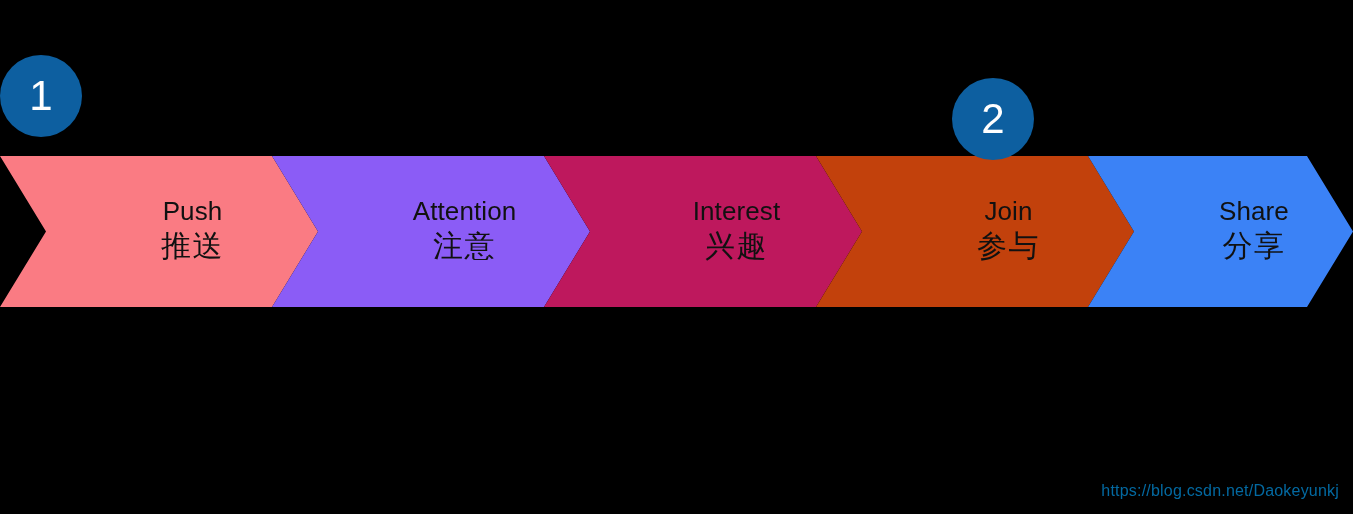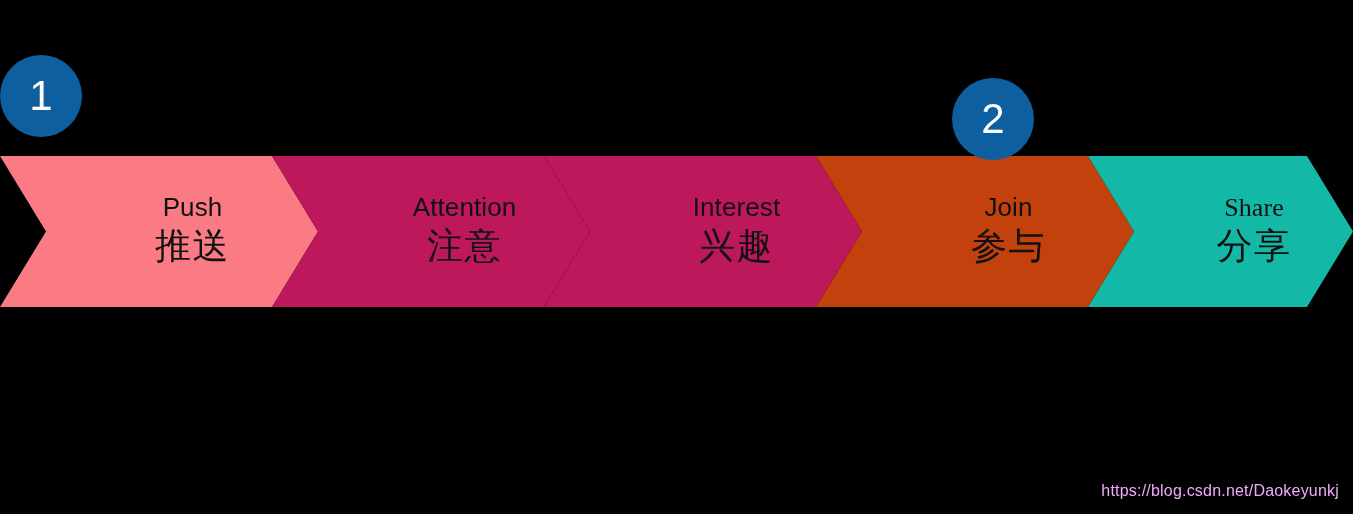--- a/index.html
+++ b/index.html
@@ -46,21 +46,21 @@
 
   .chevron-label-en {
     font-size: 26px;
     line-height: 1.12;
     color: #111111;
     letter-spacing: 0.1px;
     white-space: nowrap;
   }
 
   .chevron-label-zh {
-    font-size: 36px;
+    font-size: 30px;
     line-height: 1.35;
     color: #111111;
     letter-spacing: 1.5px;
     white-space: nowrap;
   }
 
   .chevron-text {
     display: flex;
     flex-direction: column;
     align-items: center;
@@ -81,21 +81,21 @@
     font-size: 42px;
     line-height: 1;
     font-weight: 400;
   }
 
   
   .watermark {
     position: absolute;
     right: 14px;
     bottom: 14px;
-    color: #f0abfc;
+    color: #0369a1;
     font-size: 16px;
     letter-spacing: 0.2px;
     white-space: nowrap;
   }
 </style>
 </head>
 <body>
 
 <div id="diagram-stage">
 
@@ -104,21 +104,21 @@
     <div class="chevron" style="left:0px; width:318px;
                 background:#FA7B83;
                 clip-path: polygon(0 0, 272px 0, 318px 75.5px, 272px 151px, 0 151px, 46px 75.5px);">
       <div class="chevron-text">
         <span class="chevron-label-en">Push</span>
         <span class="chevron-label-zh">推送</span>
       </div>
     </div>
 
     <div class="chevron" style="left:272px; width:318px;
-                background:#be185d;
+                background:#8b5cf6;
                 clip-path: polygon(0 0, 272px 0, 318px 75.5px, 272px 151px, 0 151px, 46px 75.5px);">
       <div class="chevron-text">
         <span class="chevron-label-en">Attention</span>
         <span class="chevron-label-zh">注意</span>
       </div>
     </div>
 
     <div class="chevron" style="left:544px; width:318px;
                 background:#be185d;
                 clip-path: polygon(0 0, 272px 0, 318px 75.5px, 272px 151px, 0 151px, 46px 75.5px);">
@@ -131,22 +131,22 @@
     <div class="chevron" style="left:816px; width:318px;
                 background:#c2410c;
                 clip-path: polygon(0 0, 272px 0, 318px 75.5px, 272px 151px, 0 151px, 46px 75.5px);">
       <div class="chevron-text">
         <span class="chevron-label-en">Join</span>
         <span class="chevron-label-zh">参与</span>
       </div>
     </div>
 
     <div class="chevron" style="left:1088px; width:265px;
-                background:#14b8a6;
-                clip-path: polygon(0 0, 219px 0, 265px 75.5px, 219px 151px, 0 151px, 46px 75.5px); font-family: Liberation Serif, serif;">
+                background:#3b82f6;
+                clip-path: polygon(0 0, 219px 0, 265px 75.5px, 219px 151px, 0 151px, 46px 75.5px);">
       <div class="chevron-text">
         <span class="chevron-label-en">Share</span>
         <span class="chevron-label-zh">分享</span>
       </div>
     </div>
 
   </div>
 
   <div class="badge" style="left:0px; top:55px; background:#0D5FA0;">
     <span>1</span>

